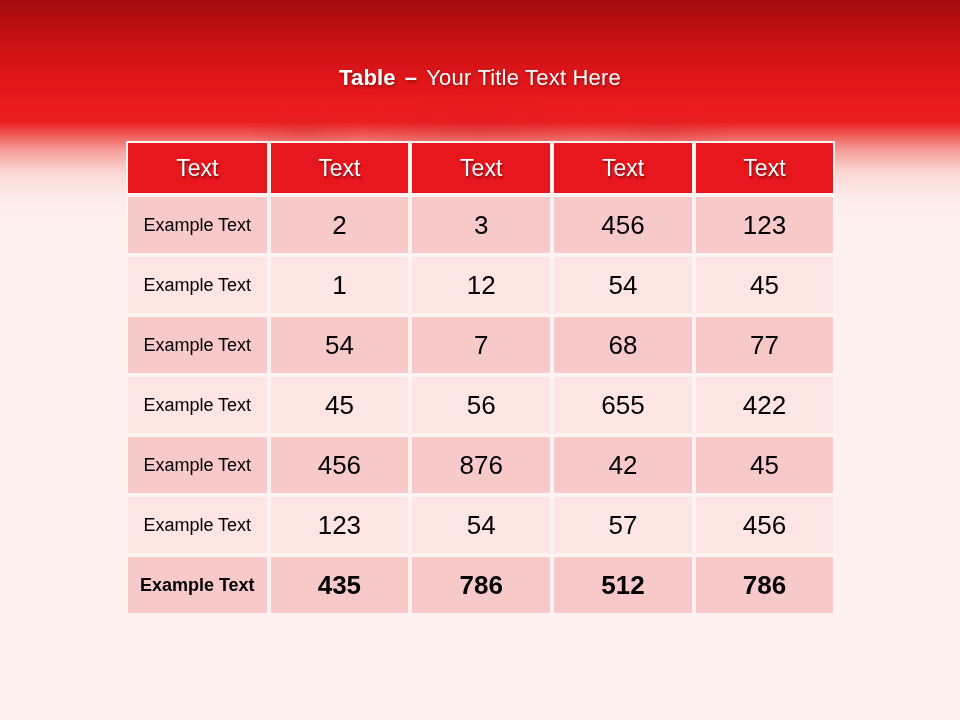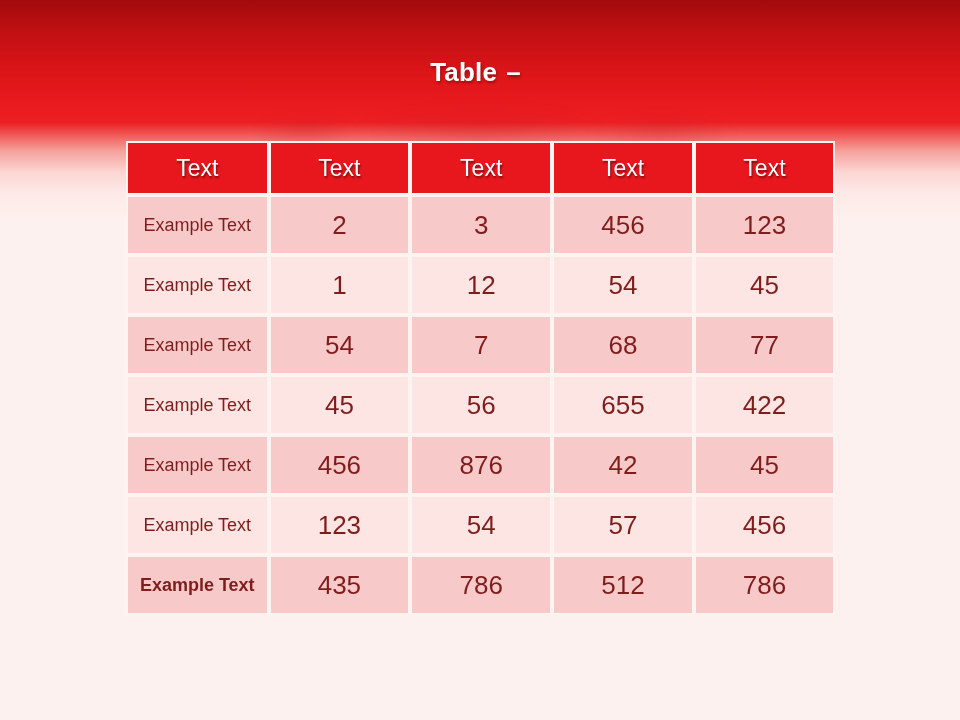--- a/index.html
+++ b/index.html
@@ -33,29 +33,29 @@
     filter: blur(4px);
     opacity: 0.35;
     pointer-events: none;
   }
   .wm1 { left: 350px; top: 100px; width: 260px; height: 60px; }
   .wm2 { left: 580px; top: 110px; width: 160px; height: 48px; }
   .wm3 { left: 250px; top: 112px; width: 110px; height: 40px; }
 
   .title {
     position: absolute;
-    top: 0;
+    top: 8px;
     left: 0;
     width: 100%;
     height: 110px;
     display: flex;
     align-items: center;
     justify-content: center;
     color: #ffffff;
-    font-size: 26px;
+    font-size: 22px;
     letter-spacing: 0.2px;
     text-shadow: 1px 2px 3px rgba(0,0,0,0.35);
     white-space: pre;
   }
   .title .t-bold { font-weight: 700; }
   .title .t-sep  { font-weight: 700; margin: 0 9px; }
   .title .t-rest { font-weight: 400; }
 
   table.data {
     position: absolute;
@@ -75,40 +75,40 @@
   table.data th {
     height: 48px;
     background: #e8161d;
     color: #ffffff;
     font-size: 23px;
     font-weight: 400;
     text-shadow: 1px 2px 2px rgba(0,0,0,0.45);
   }
   table.data td {
     height: 54px;
-    color: #7f1d1d;
+    color: #000000;
     text-align: center;
   }
   tr.odd  td { background: #f8c9c9; }
   tr.even td { background: #fce5e3; }
   td.label-cell { font-size: 18px; }
   td.value-cell { font-size: 26px; }
   tr.bold td.label-cell { font-weight: 700; }
-  tr.bold td.value-cell { font-weight: 400; }
+  tr.bold td.value-cell { font-weight: 700; }
 </style>
 </head>
 <body>
 
 <div class="slide">
 
   <div class="wm wm1"></div>
   <div class="wm wm2"></div>
   <div class="wm wm3"></div>
 
-  <h1 class="title"><span class="t-bold">Table</span><span class="t-sep">–</span></h1>
+  <h1 class="title"><span class="t-bold">Table</span><span class="t-sep">–</span><span class="t-rest">Your Title Text Here</span></h1>
 
   <table class="data">
     <colgroup>
       <col style="width:20.1%">
         <col style="width:20%">
         <col style="width:20%">
         <col style="width:20%">
         <col style="width:19.9%">
     </colgroup>
     <thead>

